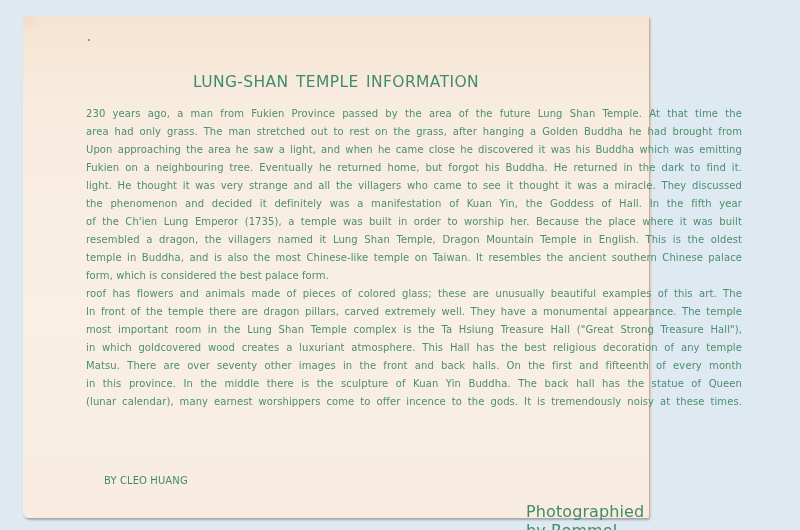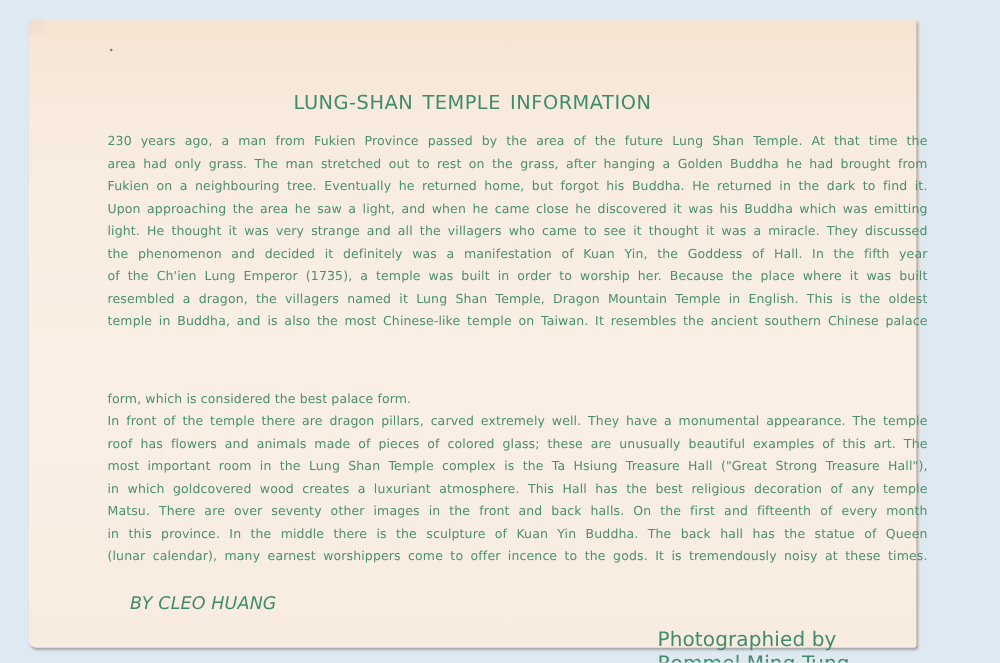--- a/index.html
+++ b/index.html
@@ -11,21 +11,21 @@
       height: 530px;
       background: #dfe9f1;
       position: relative;
       overflow: hidden;
       font-family: "DejaVu Sans", sans-serif;
     }
     .card {
       position: absolute;
       left: 23px;
       top: 16px;
-      width: 710px;
+      width: 626px;
       height: 502px;
       background: linear-gradient(180deg, #f6e4d2 0%, #f8ecdf 18%, #f9efe4 60%, #f8ece0 100%);
       border-radius: 4px 2px 2px 6px;
       box-shadow: 1px 2px 2px rgba(90, 90, 90, 0.45), 3px 0 0 #ece0d2;
     }
     .card::before {
       content: "";
       position: absolute;
       left: 0; top: 0;
       width: 14px; height: 12px;
@@ -58,30 +58,28 @@
     .line {
       display: block;
       white-space: nowrap;
       text-align: justify;
       text-align-last: justify;
       height: 18px;
       overflow: visible;
     }
     .line.last {
       text-align-last: left;
-      margin-top: 44px;
     }
     .byline {
       position: absolute;
       left: 81px;
       top: 459px;
       color: #3f8c6c;
-      font-size: 14px;
+      font-size: 10px;
       letter-spacing: 0.1px;
-      font-style: italic;
     }
     .photo-credit {
       position: absolute;
       left: 503px;
       top: 486px;
       color: #3f8c6c;
       font-size: 16px;
       letter-spacing: 0.1px;
     }
     .speck {
@@ -96,32 +94,32 @@
 
 <div class="card">
   <span class="speck" style="left:65px; top:23px;"></span>
 
   <h1 class="title">LUNG-SHAN TEMPLE INFORMATION</h1>
 
   <div class="body-text">
     <div>
       <span class="line">230 years ago, a man from Fukien Province passed by the area of the future Lung Shan Temple.  At that time the</span>
       <span class="line">area had only grass.  The man stretched out to rest on the grass, after hanging a Golden Buddha he had brought from</span>
+      <span class="line">Upon approaching the area he saw a light, and when he came close he discovered it was his Buddha which was emitting</span>
       <span class="line">Fukien on a neighbouring tree.   Eventually he returned home, but forgot his Buddha.   He returned in the dark to find it.</span>
-      <span class="line">Upon approaching the area he saw a light, and when he came close he discovered it was his Buddha which was emitting</span>
       <span class="line">light. He thought it was very strange and all the villagers who came to see it thought it was a miracle. They discussed</span>
       <span class="line">the phenomenon and decided it definitely was a manifestation of Kuan Yin, the Goddess of Hall. In the fifth year</span>
       <span class="line">of the Ch'ien Lung Emperor (1735), a temple was built in order to worship her. Because the place where it was built</span>
       <span class="line">resembled  a dragon, the villagers named it Lung Shan Temple, Dragon Mountain Temple in English. This is the oldest</span>
       <span class="line">temple in Buddha, and is also the most Chinese-like temple on Taiwan. It resembles the ancient southern Chinese palace</span>
       <span class="line last">form, which is considered the best palace form.</span>
     </div>
     <div>
+      <span class="line">roof has flowers and animals made of pieces of colored glass; these are unusually beautiful examples of this art. The</span>
       <span class="line">In front of the temple there are dragon pillars, carved extremely well. They have a monumental appearance. The temple</span>
-      <span class="line">roof has flowers and animals made of pieces of colored glass; these are unusually beautiful examples of this art. The</span>
       <span class="line">most important room in the Lung Shan Temple complex is the Ta Hsiung Treasure Hall  ("Great Strong Treasure Hall"),</span>
       <span class="line">in which goldcovered wood creates a luxuriant atmosphere.  This Hall has the best religious decoration of any temple</span>
       <span class="line">Matsu.  There are over seventy other images in the front and back halls.  On the first and fifteenth of every month</span>
       <span class="line">in this province.  In the middle there is the sculpture of Kuan Yin Buddha.  The back hall has the statue of Queen</span>
       <span class="line">(lunar calendar), many earnest worshippers come to offer incence to the gods. It is tremendously noisy at these times.</span>
     </div>
   </div>
 
   <div class="byline">BY CLEO HUANG</div>
   <div class="photo-credit">Photographied by Rommel Ming Tung</div>

